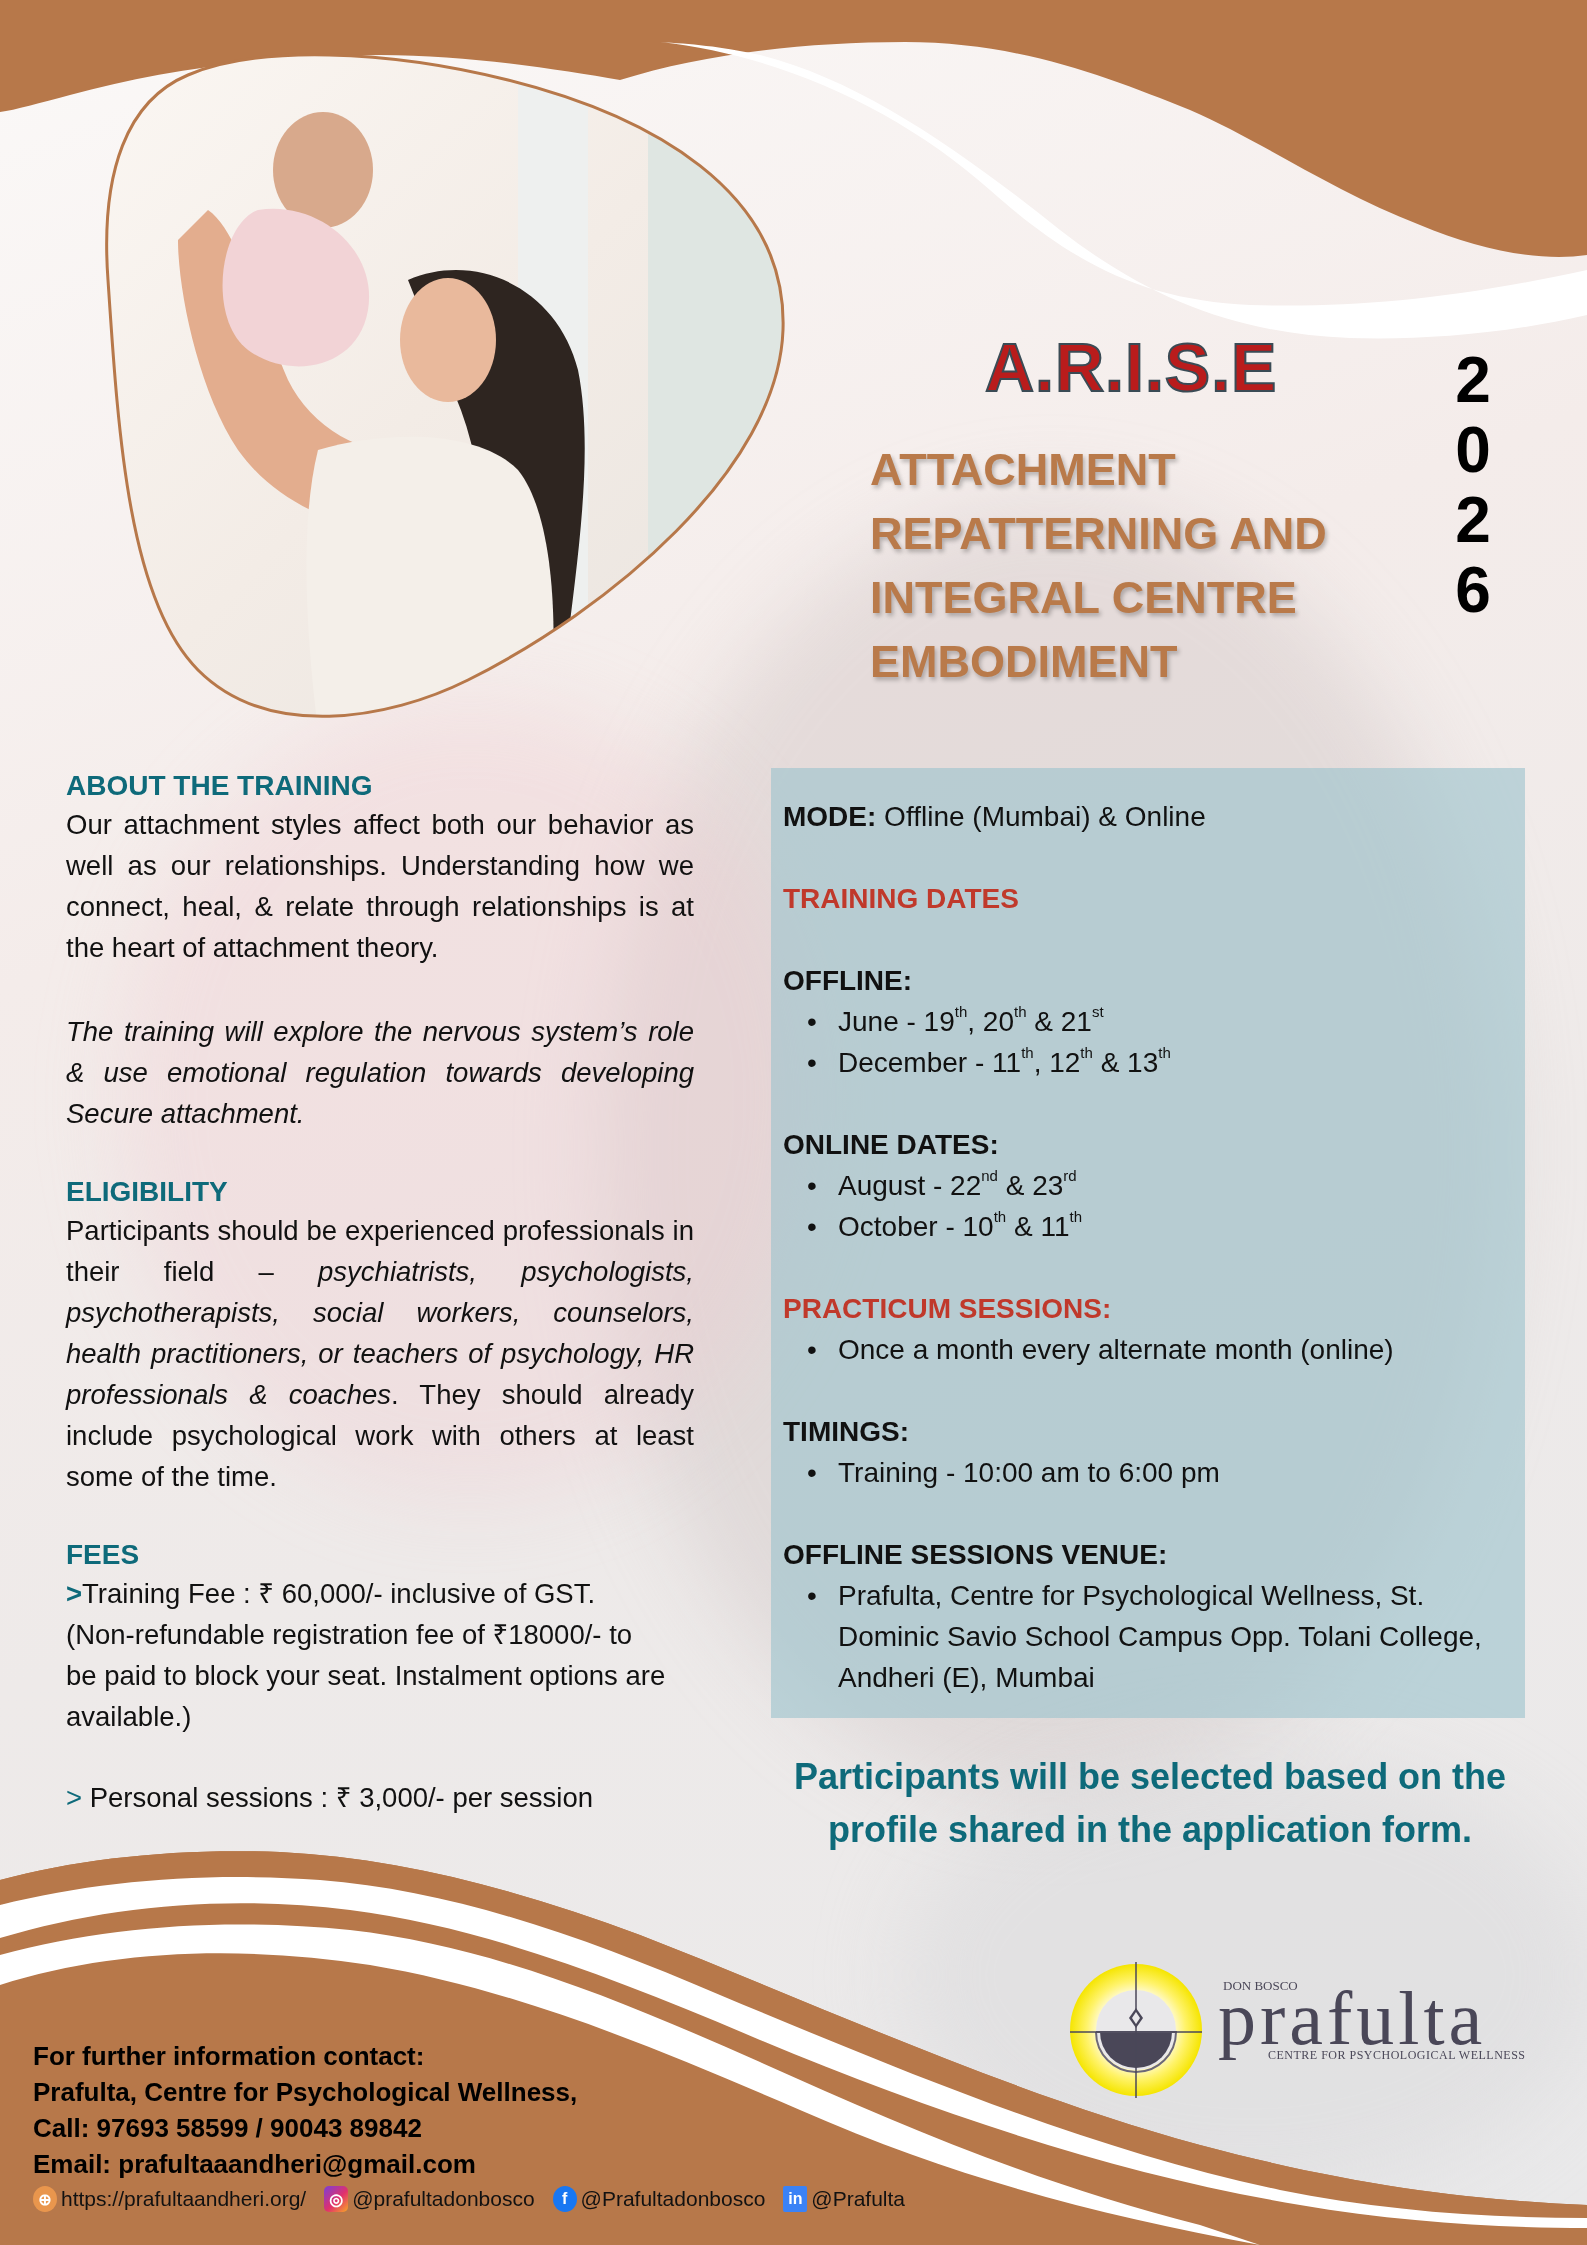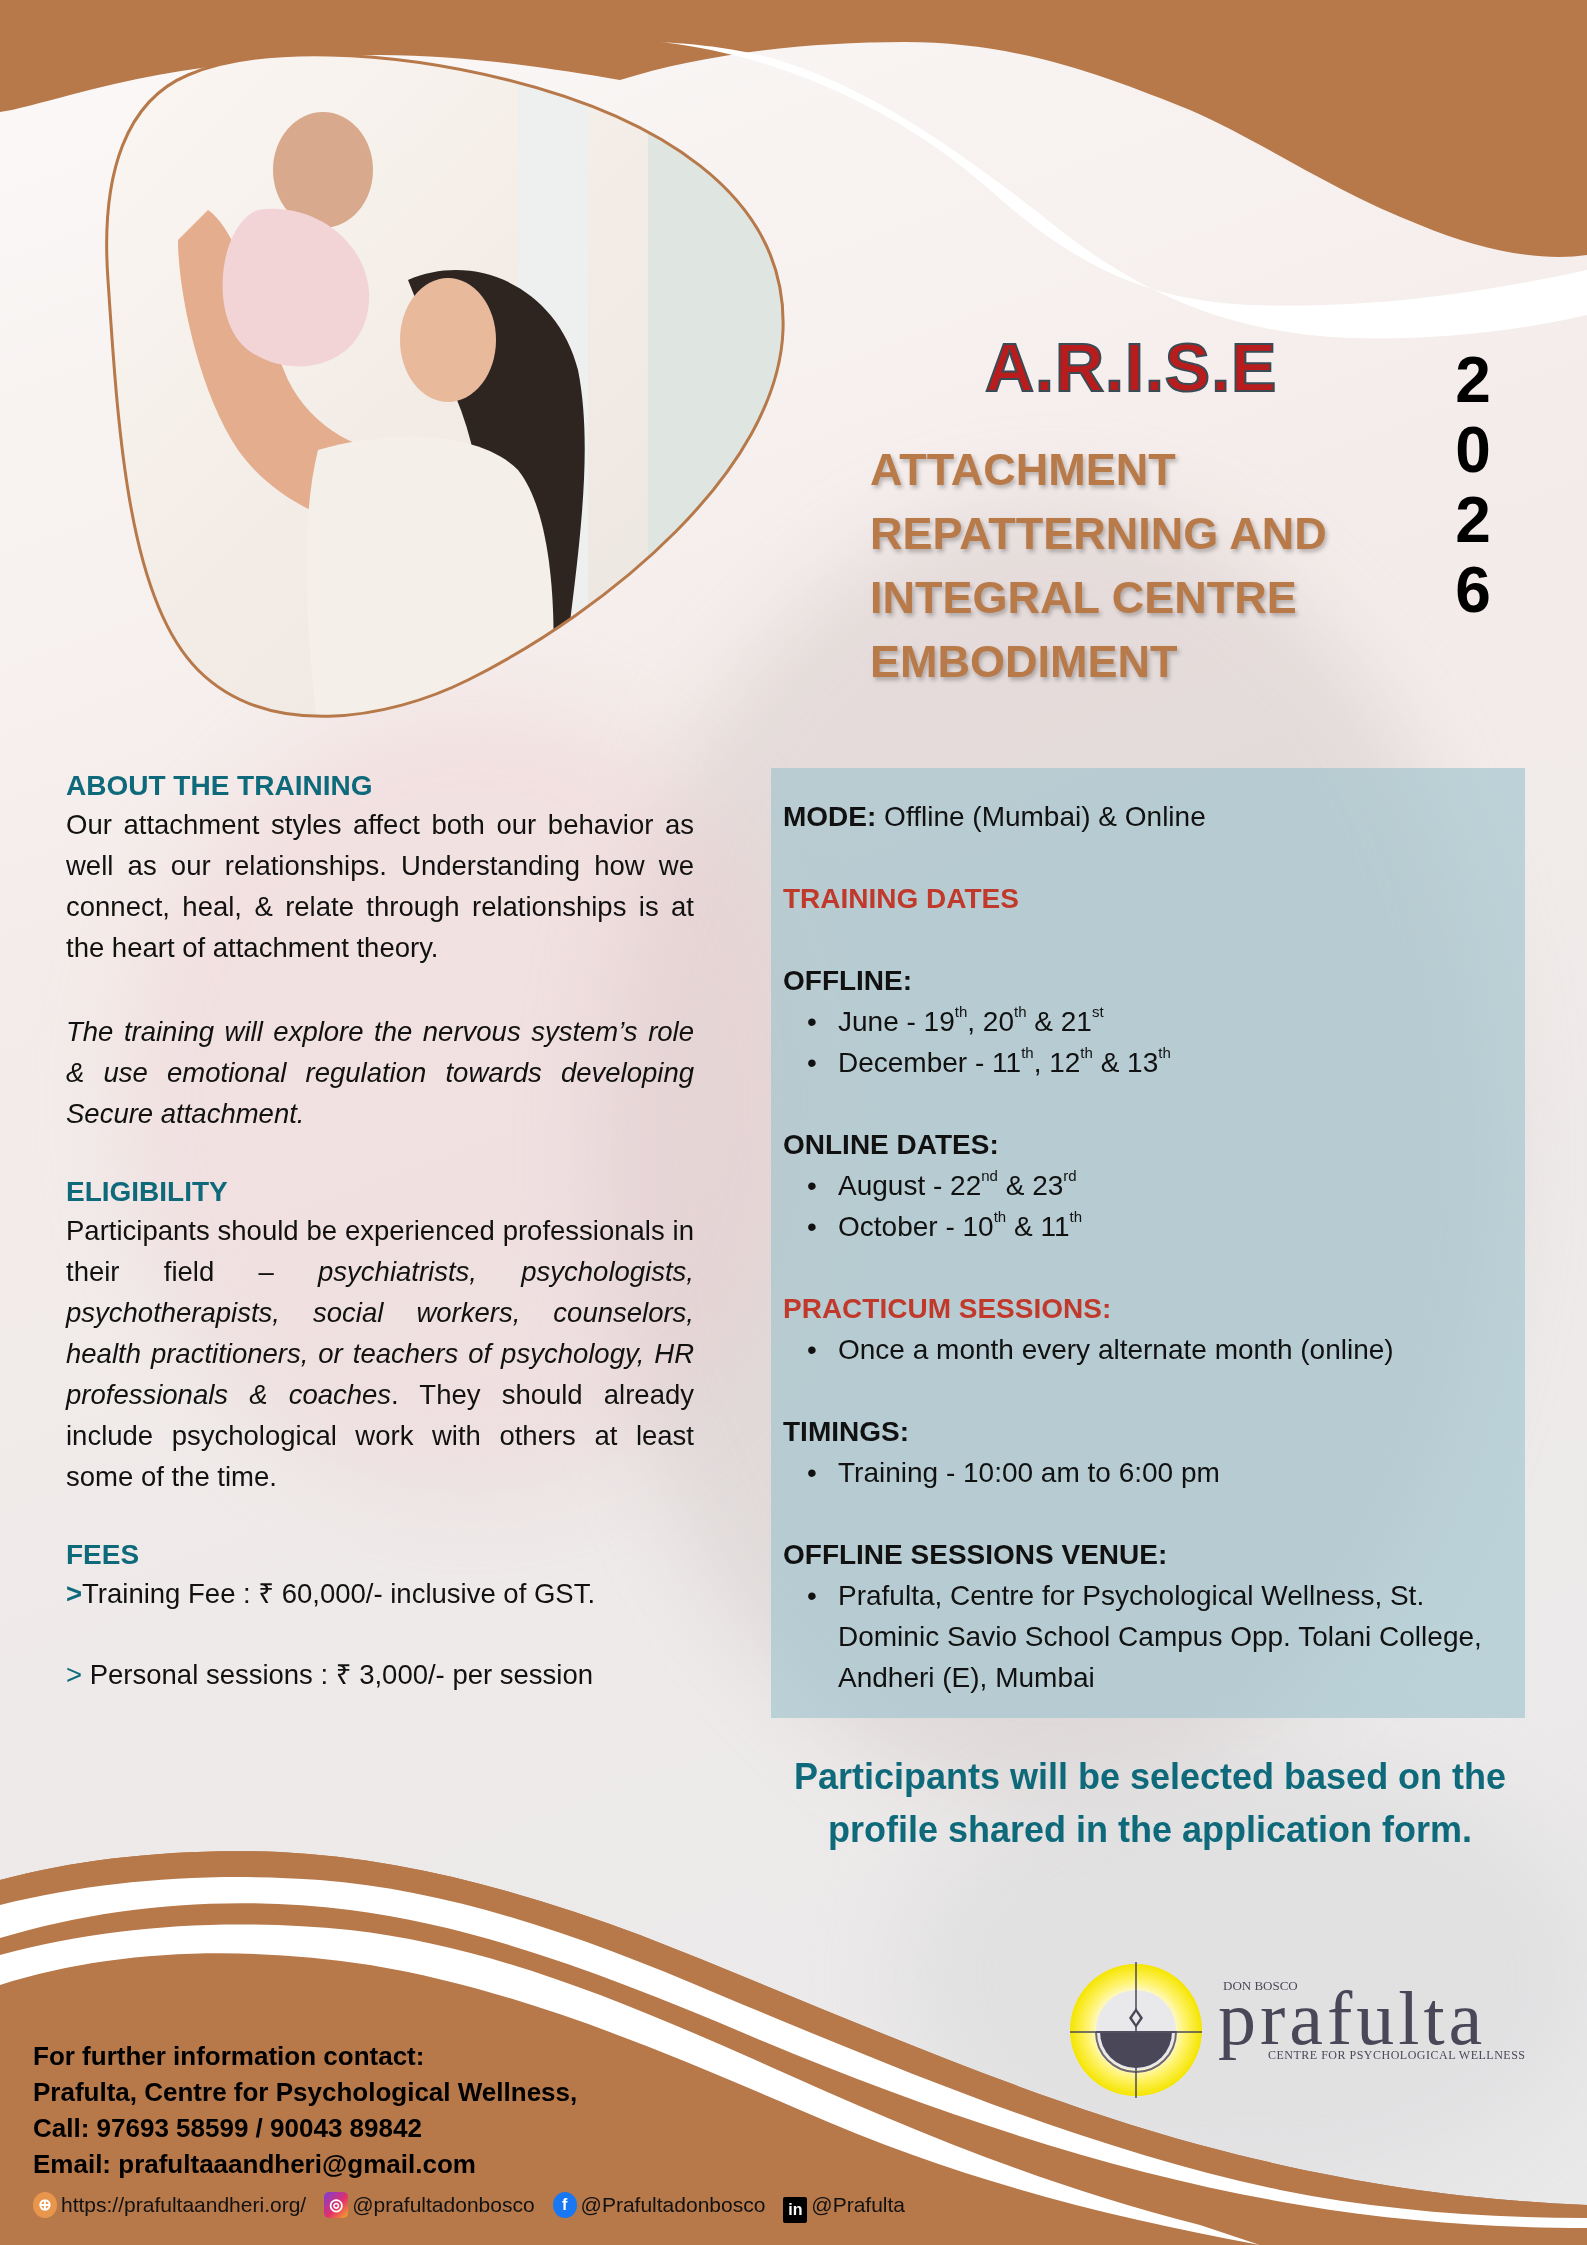--- a/index.html
+++ b/index.html
@@ -70,21 +70,21 @@
   .logo-text-sub { position: absolute; left: 1268px; top: 2048px; font-family: "Liberation Serif", serif; font-size: 12px; letter-spacing: 0.5px; color: #4a4758; }
 
   
   .contact { position: absolute; left: 33px; top: 2038px; font-weight: 700; font-size: 26px; line-height: 36px; color: #000; }
   .socials { position: absolute; left: 33px; top: 2186px; display: flex; align-items: center; font-size: 21px; color: #111; }
   .soc { display: flex; align-items: center; margin-right: 18px; }
   .soc .ic { width: 24px; height: 26px; margin-right: 4px; border-radius: 5px; display: inline-flex; align-items: center; justify-content: center; color: #fff; font-weight: 700; font-size: 16px; }
   .ic-globe { background: #e9964d; border-radius: 50% !important; }
   .ic-insta { background: linear-gradient(135deg, #7b3fd6, #e1306c 55%, #f9a825); }
   .ic-fb { background: #1877f2; border-radius: 50% !important; }
-  .ic-li { background: #000000; border-radius: 2px !important; margin-top: 11px; }
+  .ic-li { background: #3b82f6; border-radius: 2px !important; }
 </style>
 </head>
 <body>
 
 <div class="bg-blob blob1"></div>
 <div class="bg-blob blob2"></div>
 <div class="bg-blob blob3"></div>
 
 <svg class="waves" viewBox="0 0 1587 2245">
 
@@ -148,20 +148,21 @@
 <div class="left-col">
   <div class="sec-title">ABOUT THE TRAINING</div>
   <p class="justify">Our attachment styles affect both our behavior as well as our relationships. Understanding how we connect, heal, &amp; relate through relationships is at the heart of attachment theory.</p>
   <p class="justify it">The training will explore the nervous system’s role &amp; use emotional regulation towards developing Secure attachment.</p>
   <div class="gap"></div>
   <div class="sec-title">ELIGIBILITY</div>
   <p class="justify"><span>Participants should be experienced professionals in their field – </span><span class="it">psychiatrists, psychologists, psychotherapists, social workers, counselors, health practitioners,  or teachers of psychology, HR professionals &amp; coaches</span><span>. They should already include psychological work with others at least some of the time.</span></p>
   <div class="gap"></div>
   <div class="sec-title">FEES</div>
   <p class="fee-line"><span class="fee-arrow">&gt;</span><span>Training Fee : ₹ 60,000/- inclusive of GST.</span></p>
+  <p class="fee-line" style="width:600px">(Non-refundable registration fee of ₹18000/- to be paid to block your seat. Instalment options are available.)</p>
   <div class="gap"></div>
   <p class="fee-line"><span style="color:#0e6a7a">&gt;</span><span> Personal sessions : ₹ 3,000/- per session</span></p>
 </div>
 
 <div class="panel">
   <div><span class="bold">MODE:</span><span> Offline (Mumbai) &amp; Online</span></div>
   <div class="p-gap"></div>
   <div class="red">TRAINING DATES</div>
   <div class="p-gap"></div>
   <div class="bold">OFFLINE:</div>

